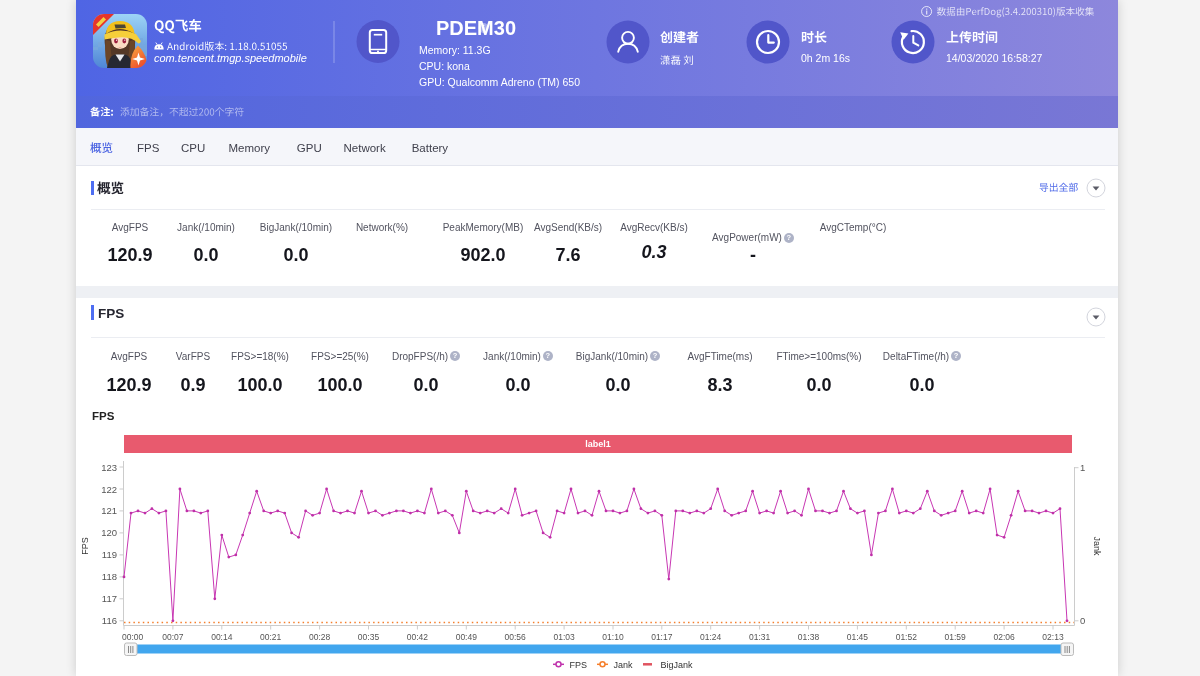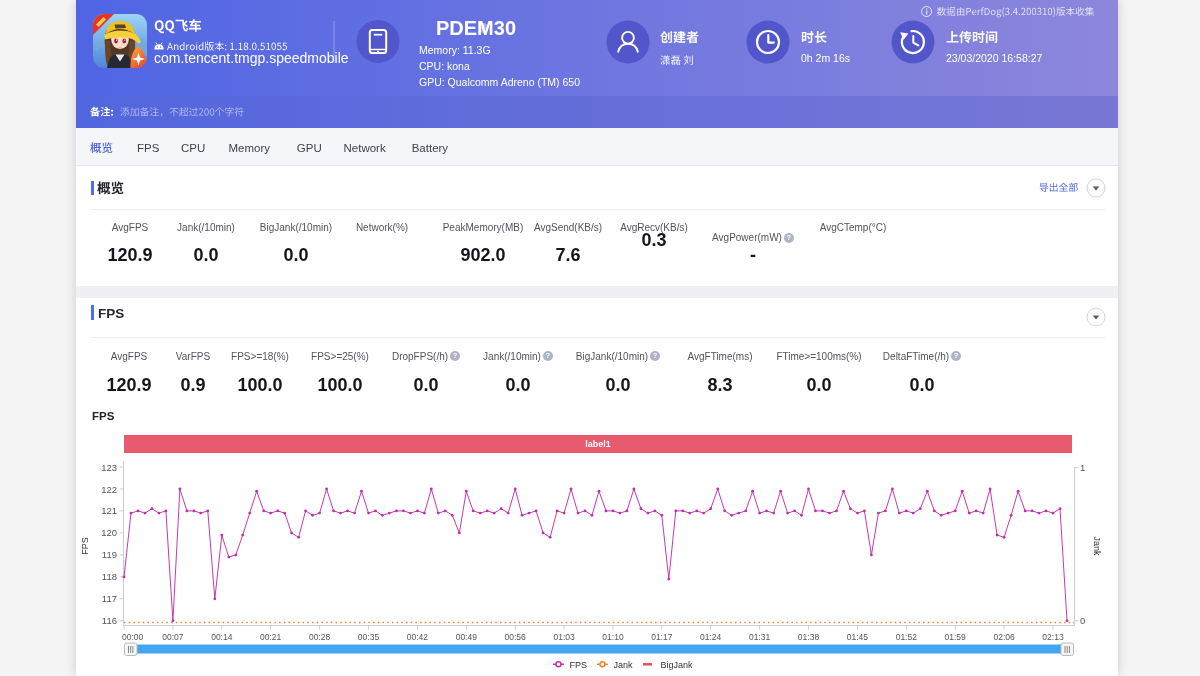--- a/index.html
+++ b/index.html
@@ -23,48 +23,48 @@
 svg .ax { font-family:"Liberation Sans",sans-serif; font-size:9.5px; fill:#555; }
 </style></head><body>
 <div class="page">
   <div class="abs hdr"></div>
   <div class="abs note"></div>
   <div class="abs tabbar"></div>
   <div class="abs" style="left:0;top:166px;width:1042px;height:120px;background:#fff;"></div>
   <div class="abs gap"></div>
   <div class="abs" style="left:0;top:298px;width:1042px;height:378px;background:#fff;"></div>
 
-  <div class="wtxt" style="left:78px;top:52px;font-size:14px;">com.tencent.tmgp.speedmobile</div>
+  <div class="wtxt" style="left:78px;top:52px;font-size:11px;font-style:italic;">com.tencent.tmgp.speedmobile</div>
   <div class="wtxt" style="left:360px;top:20px;font-size:20px;line-height:16px;font-weight:bold;">PDEM30</div>
   <div class="wtxt" style="left:343px;top:44px;">Memory: 11.3G</div>
   <div class="wtxt" style="left:343px;top:60px;">CPU: kona</div>
   <div class="wtxt" style="left:343px;top:75.5px;">GPU: Qualcomm Adreno (TM) 650</div>
   <div class="wtxt" style="left:725px;top:51.5px;">0h 2m 16s</div>
-  <div class="wtxt" style="left:870px;top:51.5px;">23/03/2020 16:58:27</div>
+  <div class="wtxt" style="left:870px;top:51.5px;">14/03/2020 16:58:27</div>
   <span class="tab" style="left:61px;">FPS</span>
     <span class="tab" style="left:105px;">CPU</span>
     <span class="tab" style="left:152.5px;">Memory</span>
     <span class="tab" style="left:220.8px;">GPU</span>
     <span class="tab" style="left:267.5px;">Network</span>
     <span class="tab" style="left:335.7px;">Battery</span>
   <div class="bluebar" style="left:15px;top:181px;height:14px;"></div>
   <div class="divline" style="top:209px;"></div>
   <div class="slab" style="left:-31px;top:222px;">AvgFPS</div>
     <div class="sval" style="left:-31px;top:245px;">120.9</div>
     <div class="slab" style="left:45px;top:222px;">Jank(/10min)</div>
     <div class="sval" style="left:45px;top:245px;">0.0</div>
     <div class="slab" style="left:135px;top:222px;">BigJank(/10min)</div>
     <div class="sval" style="left:135px;top:245px;">0.0</div>
     <div class="slab" style="left:221px;top:222px;">Network(%)</div>
     <div class="slab" style="left:322px;top:222px;">PeakMemory(MB)</div>
     <div class="sval" style="left:322px;top:245px;">902.0</div>
     <div class="slab" style="left:407px;top:222px;">AvgSend(KB/s)</div>
     <div class="sval" style="left:407px;top:245px;">7.6</div>
     <div class="slab" style="left:493px;top:222px;">AvgRecv(KB/s)</div>
-    <div class="sval" style="left:493px;top:230px;">0.3</div>
+    <div class="sval" style="left:493px;top:242px;font-style:italic;">0.3</div>
     <div class="slab" style="left:592px;top:222px;margin-top:10px;">AvgPower(mW)<span class="qi">?</span></div>
     <div class="sval" style="left:592px;top:245px;">-</div>
     <div class="slab" style="left:692px;top:222px;">AvgCTemp(°C)</div>
   <div class="bluebar" style="left:15px;top:305px;height:15px;"></div>
   <div class="abs" style="left:22px;top:306px;font-size:13.5px;font-weight:bold;color:#262630;">FPS</div>
   <div class="divline" style="top:337px;"></div>
   <div class="slab" style="left:-32px;top:350.5px;">AvgFPS</div>
     <div class="sval" style="left:-32px;top:374.5px;">120.9</div>
     <div class="slab" style="left:32px;top:350.5px;">VarFPS</div>
     <div class="sval" style="left:32px;top:374.5px;">0.9</div>

